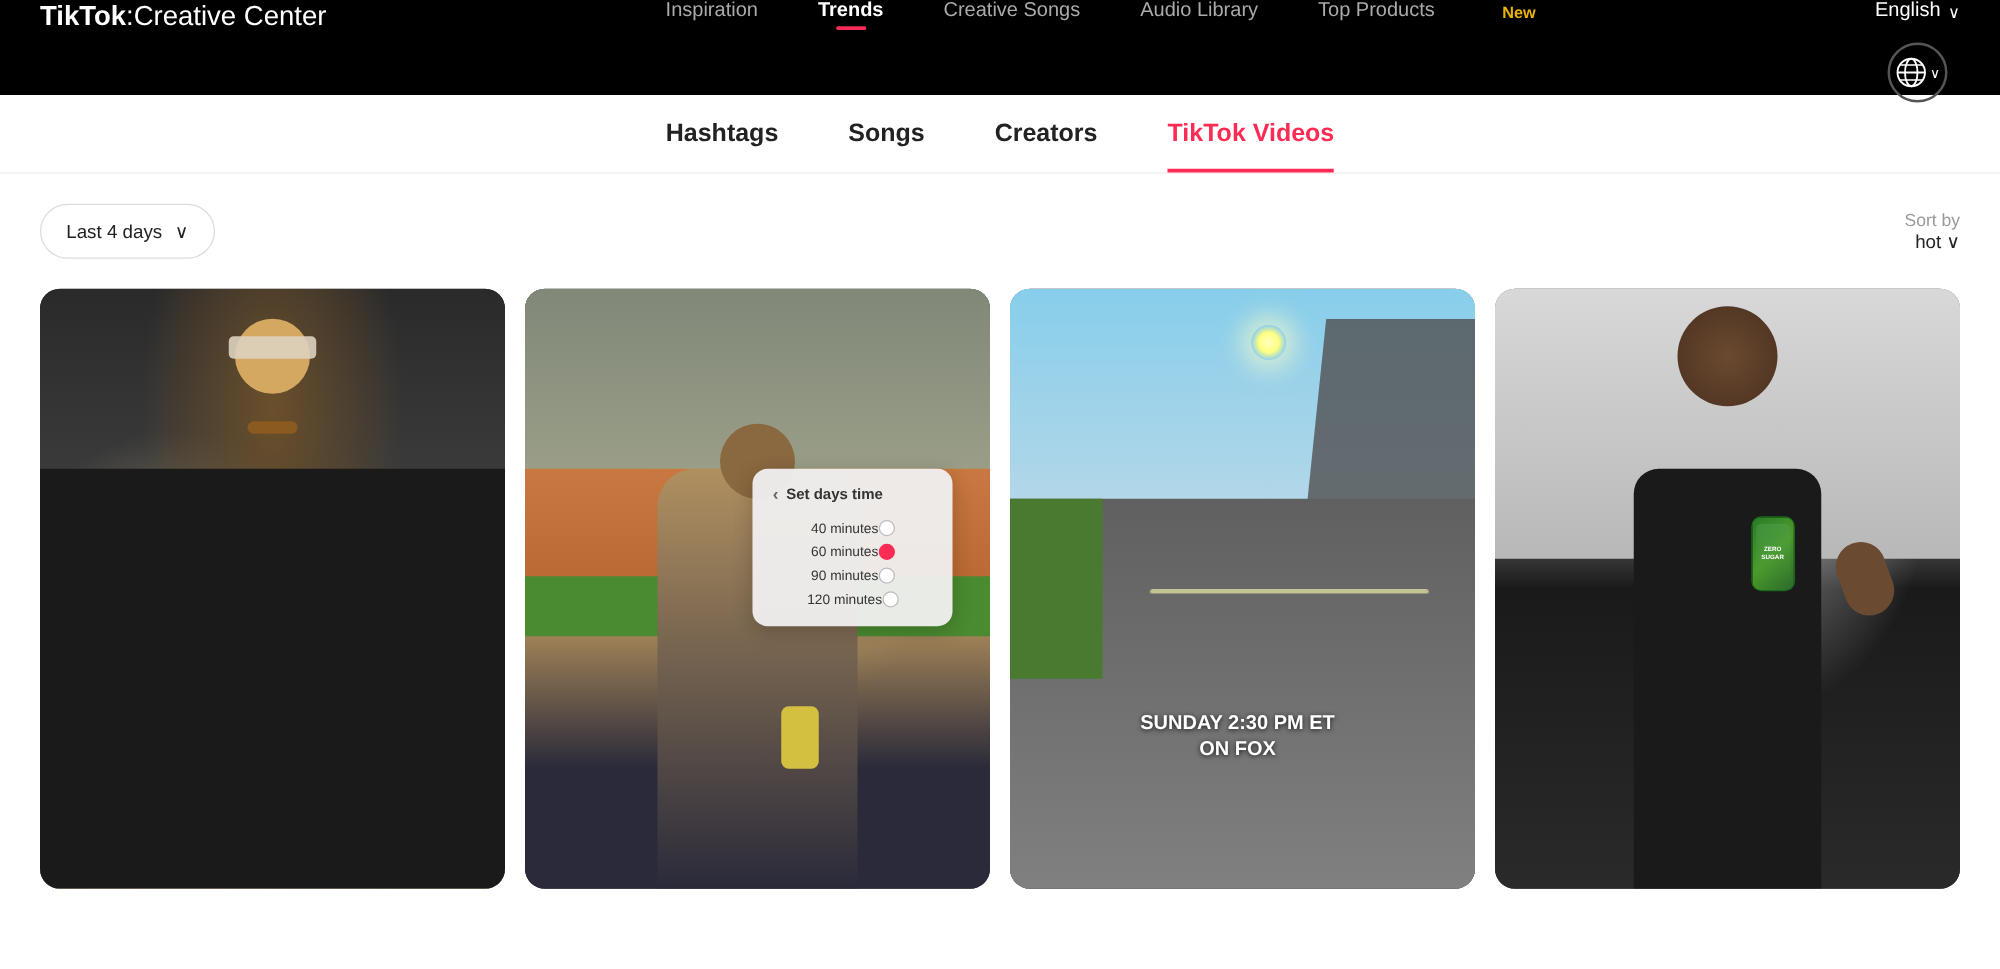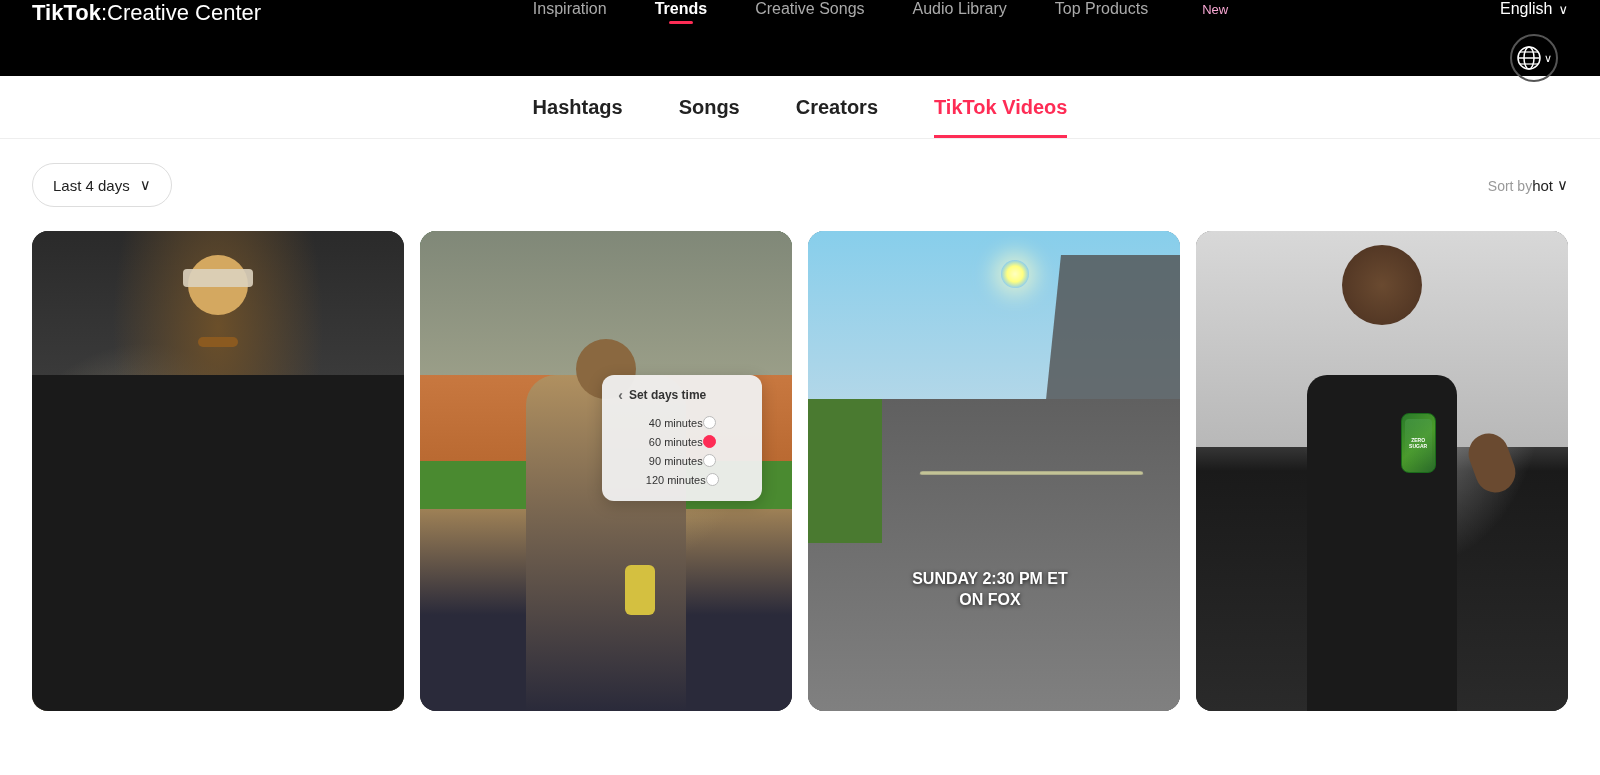--- a/index.html
+++ b/index.html
@@ -53,23 +53,23 @@
       height: 3px;
       background: #fe2c55;
       border-radius: 2px;
     }
     .nav-top-products {
       display: flex;
       align-items: center;
       gap: 6px;
     }
     .badge-new {
-      color: #f9a8d4;
+      color: #eab308;
       font-size: 13px;
-      font-weight: 400;
+      font-weight: 700;
       padding-left: 48px;
     }
     .header-right {
       display: flex;
       align-items: center;
       gap: 16px;
       margin-left: auto;
       flex-direction: column;
     }
     .lang-selector {
@@ -132,20 +132,21 @@
       border-radius: 24px;
       padding: 12px 20px;
       font-size: 15px;
       color: #222;
       cursor: pointer;
       background: #fff;
       font-weight: 500;
     }
     .sort-by {
       display: flex;
+      flex-direction: column;
       align-items: flex-end;
       font-size: 14px;
       color: #999;
       cursor: pointer;
     }
     .sort-value {
       color: #222;
       font-size: 15px;
       font-weight: 500;
       display: flex;

